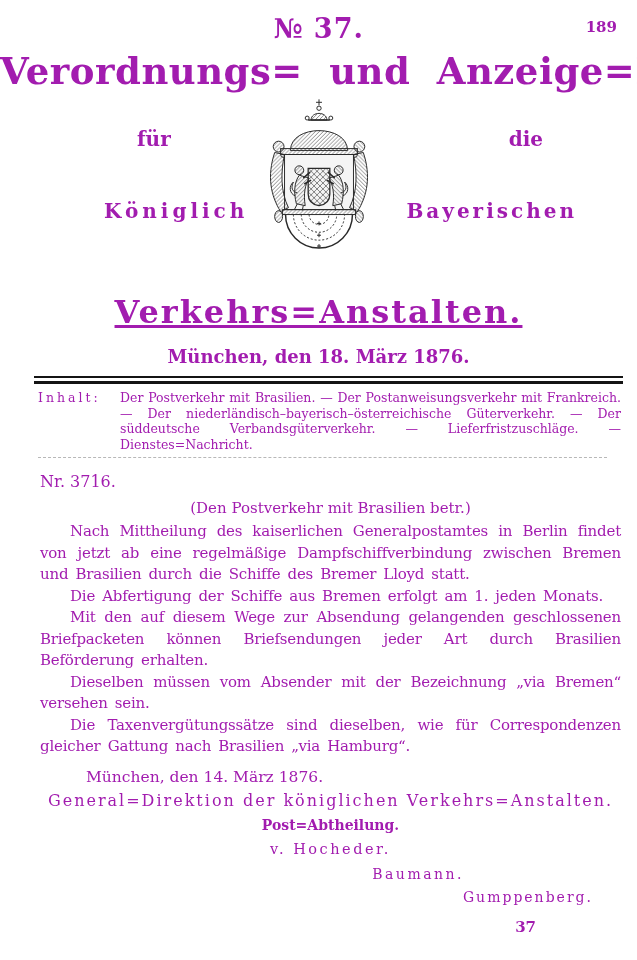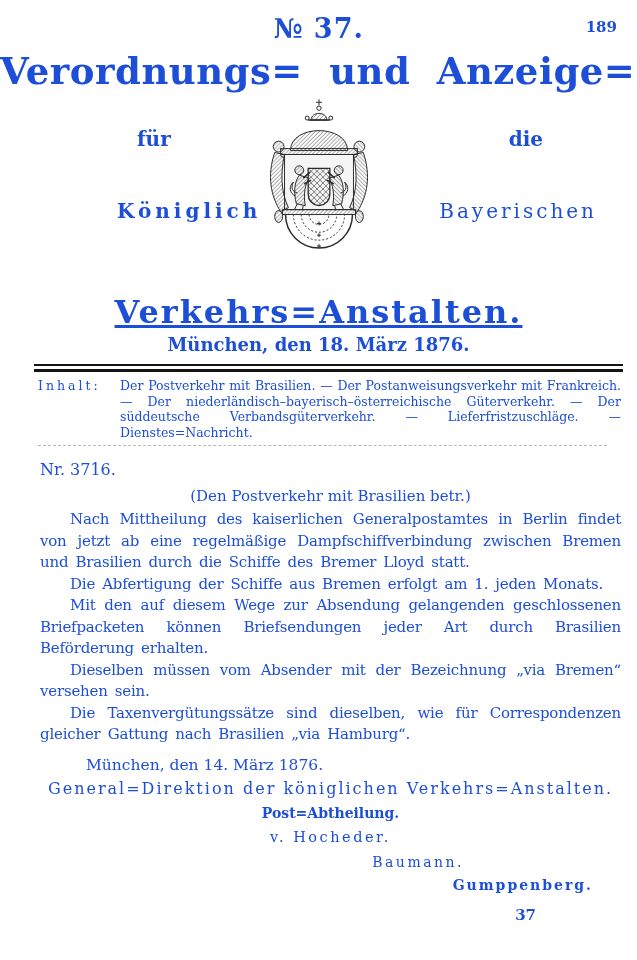--- a/index.html
+++ b/index.html
@@ -1,20 +1,20 @@
 <!DOCTYPE html>
 <html><head>
 <meta charset="utf-8">
 <style>
   html, body { margin: 0; padding: 0; background: #ffffff; }
   .page {
     position: relative;
     width: 637px; height: 960px;
     background: #ffffff;
-    color: #1d4ed8;
+    color: #a21caf;
     font-family: "DejaVu Serif", serif;
     overflow: hidden;
   }
   .issue-no {
     text-align: center;
     font-size: 27px; font-weight: bold;
     padding-top: 13px; letter-spacing: 1px;
   }
   .page-num {
     position: absolute; top: 18px; right: 20px;
@@ -27,33 +27,33 @@
     word-spacing: 13px; letter-spacing: 0.5px;
     white-space: nowrap;
   }
   .arms-row { position: relative; height: 180px; margin-top: 4px; }
   .arms-center {
     position: absolute; left: 50%; top: 0;
     transform: translateX(-50%);
   }
   .word-fuer  { position: absolute; left: 137px; top: 30px;  font-size: 20px; font-weight: bold; }
   .word-die   { position: absolute; right: 94px; top: 30px;  font-size: 20px; font-weight: bold; }
-  .word-koeniglich  { position: absolute; left: 104px; top: 102px; font-size: 20px; font-weight: bold; letter-spacing: 4px; margin-left: 13px; }
-  .word-bayerischen { position: absolute; right: 40px; top: 102px; font-size: 20px; font-weight: normal; letter-spacing: 3px; text-align: center; }
+  .word-koeniglich  { position: absolute; left: 104px; top: 102px; font-size: 20px; font-weight: bold; letter-spacing: 4px; }
+  .word-bayerischen { position: absolute; right: 60px; top: 102px; font-size: 20px; font-weight: bold; letter-spacing: 3px; text-align: center; }
   .subtitle {
     text-align: center;
     font-size: 32px; font-weight: bold;
     letter-spacing: 2px; word-spacing: 8px;
     margin-top: 16px;
     text-decoration: underline;
   }
   .issue-dateline {
     text-align: center;
     font-size: 18px; font-weight: bold;
-    margin-top: 3px;
+    margin-top: 15px;
   }
   .rules { margin: 9px 14px 0 34px; }
   .rule-thin  { border-top: 2px solid #141414; }
   .rule-thick { border-top: 3px solid #141414; margin-top: 3px; }
   .inhalt {
     display: flex;
     margin: 6px 16px 0 38px;
     font-size: 12.5px; line-height: 15.5px;
   }
   .inhalt-label { flex: 0 0 82px; letter-spacing: 3px; white-space: nowrap; }
@@ -67,21 +67,21 @@
     text-indent: 30px;
     text-align: justify;
     word-spacing: 2.5px;
     letter-spacing: -0.2px;
   }
   .sig-dateline { margin-top: 9px; padding-left: 46px; font-size: 15.5px; }
   .sig-org  { text-align: center; letter-spacing: 2px;   font-size: 16px;  margin-top: 2px; }
   .sig-dept { text-align: center; font-weight: bold;     font-size: 14px;  margin-top: 3px; }
   .sig-1 { text-align: center; letter-spacing: 2.5px; font-size: 14.5px; margin-top: 3px; }
   .sig-2 { text-align: right; padding-right: 157px; letter-spacing: 2.5px; font-size: 14px; margin-top: 3px; }
-  .sig-3 { text-align: right; padding-right: 28px;  letter-spacing: 2px;   font-size: 14px; margin-top: 2px; font-weight: bold; }
+  .sig-3 { text-align: right; padding-right: 28px;  letter-spacing: 2px;   font-size: 14px; margin-top: 2px; }
   .sheet-number { text-align: right; padding-right: 85px; font-weight: bold; font-size: 15px; margin-top: 8px; }
 </style>
 </head>
 <body>
 
 <div class="page">
 
   <div class="issue-no">№ 37.</div>
   <div class="page-num">189</div>
 

